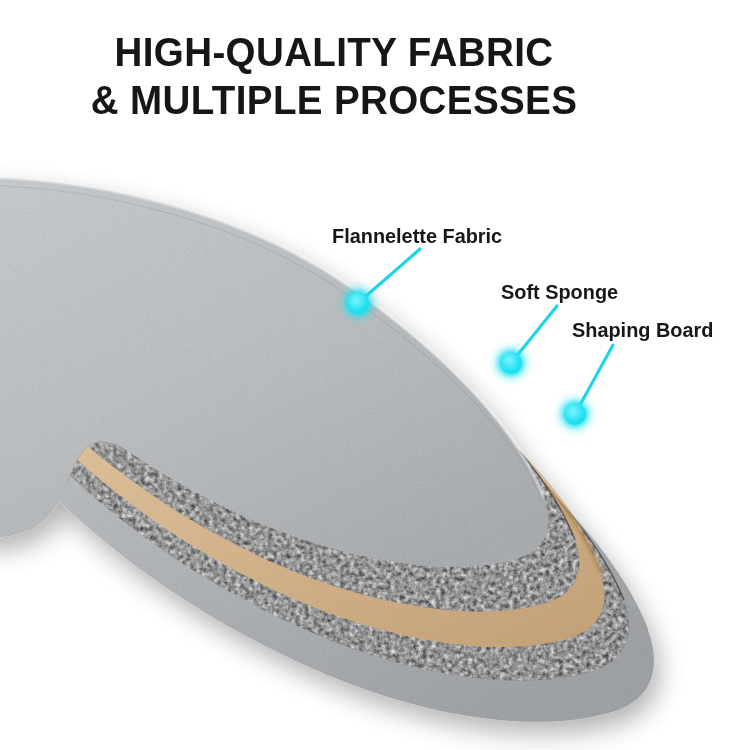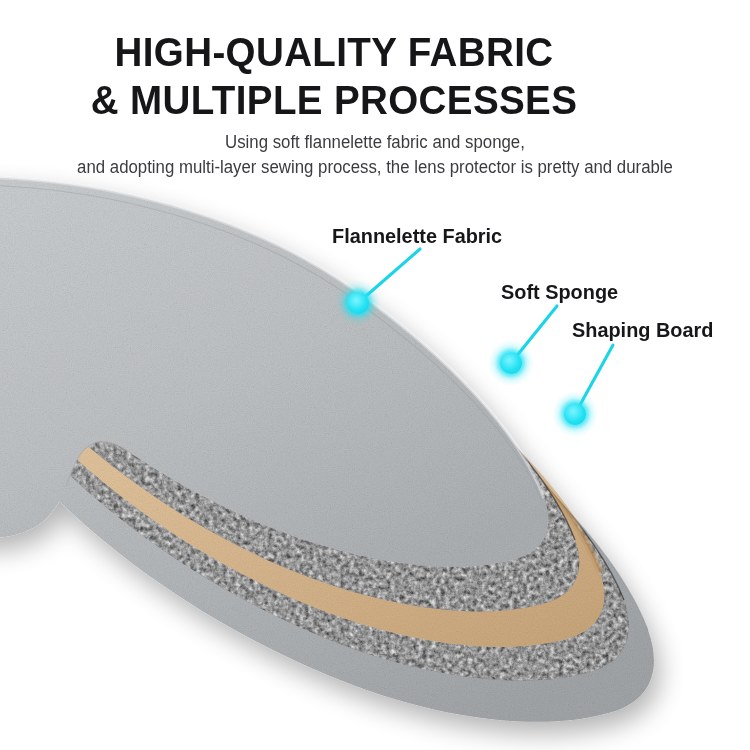--- a/index.html
+++ b/index.html
@@ -263,18 +263,14 @@
 
   <div class="callout-label" id="label-0">Flannelette Fabric</div>
   <div class="callout-label" id="label-1">Soft Sponge</div>
   <div class="callout-label" id="label-2">Shaping Board</div>
 
   <div class="headings">
     <div class="h-line">HIGH-QUALITY FABRIC</div>
     <div class="h-line">&amp; MULTIPLE PROCESSES</div>
   </div>
 
-  <div class="subtitle">
-    <div class="s-line">Using soft flannelette fabric and sponge,</div>
-    <div class="s-line">and adopting multi-layer sewing process, the lens protector is pretty and durable</div>
-  </div>
 
 </div>
 
 </body></html>

